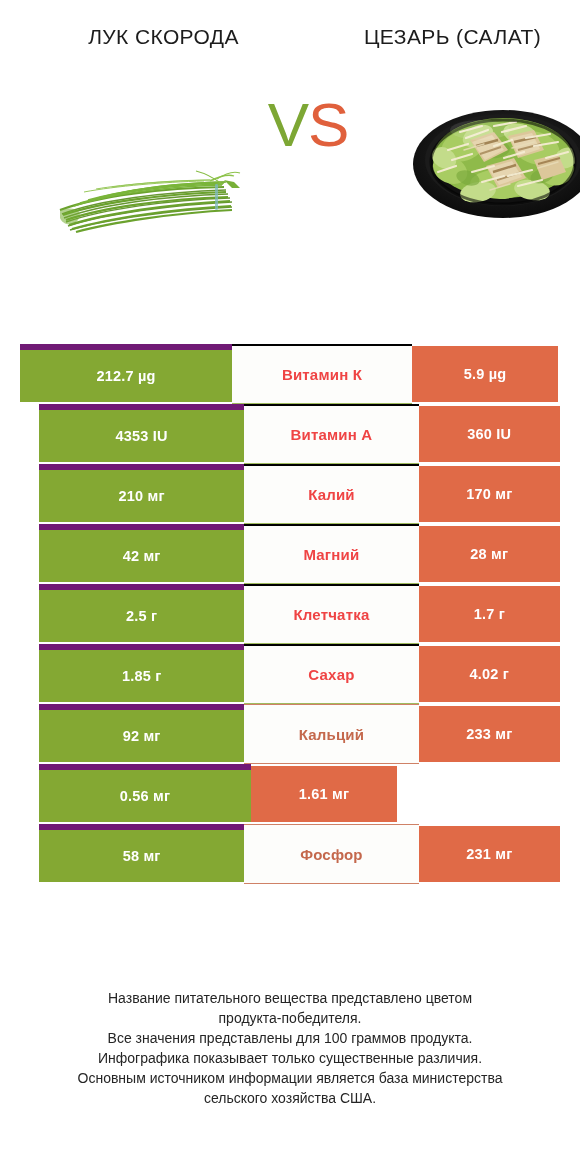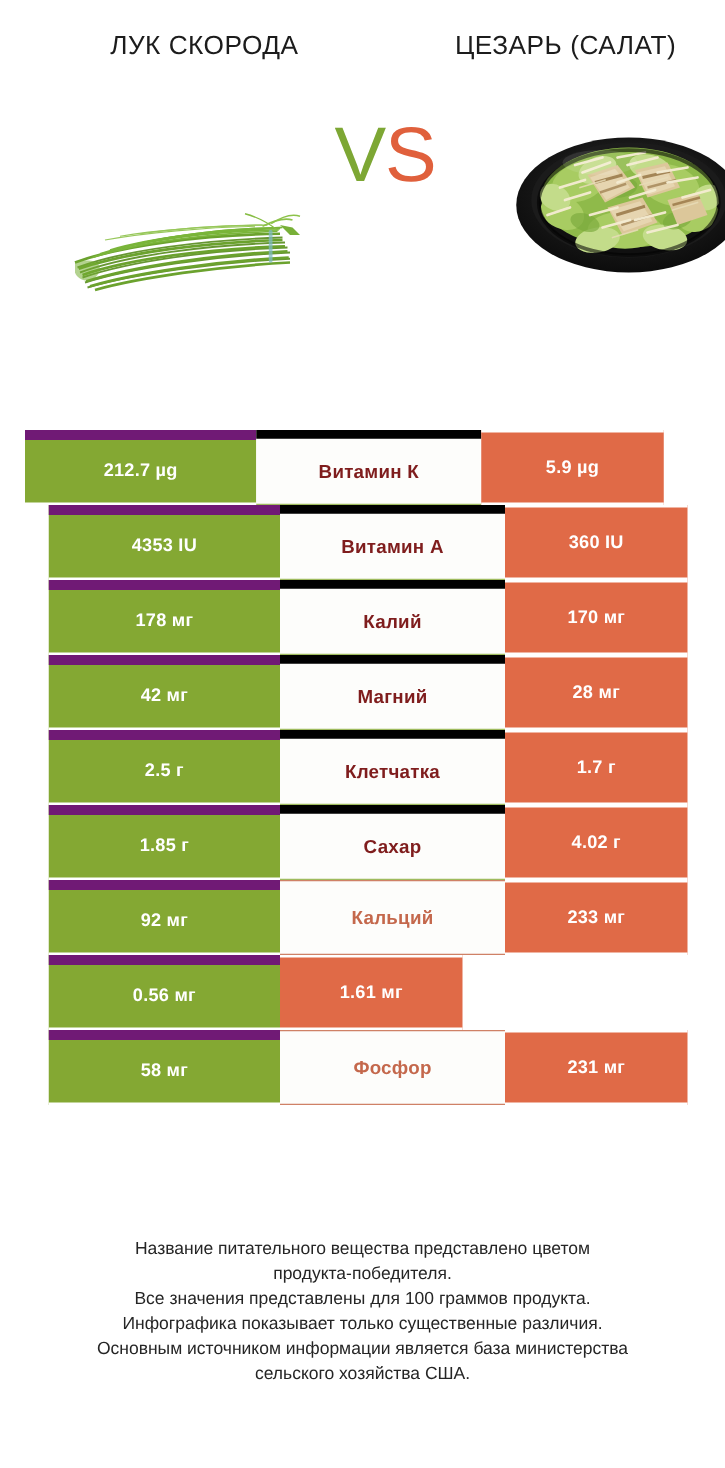--- a/index.html
+++ b/index.html
@@ -95,42 +95,42 @@
   .cell {
     display: flex;
     align-items: center;
     justify-content: center;
     font-size: 14.5px;
     font-weight: 700;
     letter-spacing: 0.2px;
   }
 
   .cell-left {
-    width: 185px;
+    width: 212px;
     background: #84a833;
     color: #ffffff;
-    border-top: 8px solid #701a75;
+    border-top: 6px solid #701a75;
     border-bottom: 2px solid #ffffff;
   }
   .cell-right {
     width: 146px;
     background: #e06a47;
     color: #ffffff;
     border-top: 2px solid #ffffff;
     border-bottom: 2px solid #ffffff;
   }
   .cell-mid {
     width: 180px;
     background: #fdfdfb;
     font-size: 15px;
     font-weight: 700;
   }
   .cell-mid.win-left {
-    color: #7f1d1d;
-    border-top: 7px solid #000000;
+    color: #ef4444;
+    border-top: 2px solid #000000;
     border-bottom: 1px solid #9fbb5e;
   }
   .cell-mid.win-right {
     color: #c4684c;
     border-top: 1px solid #cf8166;
     border-bottom: 1px solid #cf8166;
   }
 
   
   .footer {
@@ -299,21 +299,21 @@
       <div class="cell cell-right">5.9 µg</div>
     </div>
 
     <div class="row">
       <div class="cell cell-left">4353 IU</div>
       <div class="cell cell-mid win-left">Витамин А</div>
       <div class="cell cell-right">360 IU</div>
     </div>
 
     <div class="row">
-      <div class="cell cell-left">178 мг</div>
+      <div class="cell cell-left">210 мг</div>
       <div class="cell cell-mid win-left">Калий</div>
       <div class="cell cell-right">170 мг</div>
     </div>
 
     <div class="row">
       <div class="cell cell-left">42 мг</div>
       <div class="cell cell-mid win-left">Магний</div>
       <div class="cell cell-right">28 мг</div>
     </div>
 

